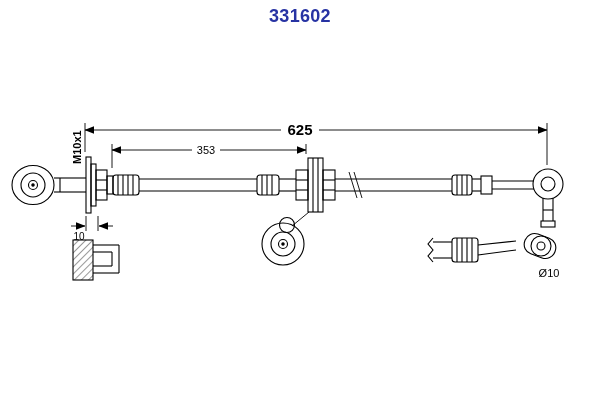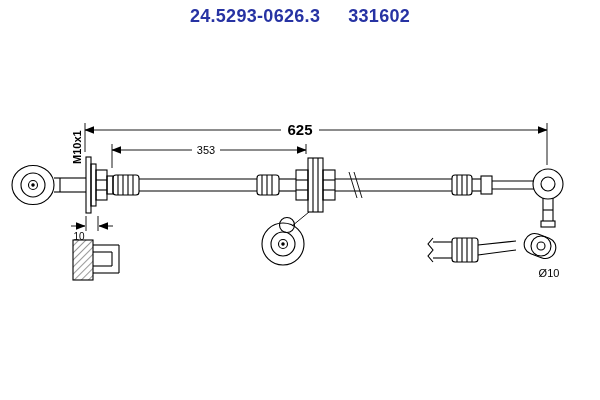--- a/index.html
+++ b/index.html
@@ -14,21 +14,20 @@
   }
   svg.drawing{position:absolute;left:0;top:0;}
   svg text{fill:#000;stroke:none;font-family:"Liberation Sans",sans-serif;}
 </style>
 </head>
 <body>
 
 <div class="page">
 
   <div class="header">
-    <span>24.5293-0626.3</span>
     <span>331602</span>
   </div>
 
   <svg class="drawing" width="600" height="400" viewBox="0 0 600 400">
     <defs>
       <marker id="arr" viewBox="0 0 10 8" markerWidth="11" markerHeight="9" refX="9.5" refY="4" orient="auto-start-reverse">
         <path d="M0,0 L10,4 L0,8 Z" fill="#000"></path>
       </marker>
       <pattern id="hatch" width="5" height="5" patternUnits="userSpaceOnUse" patternTransform="rotate(45)">
         <line x1="0" y1="0" x2="0" y2="5" stroke="#000" stroke-width="0.8"></line>

